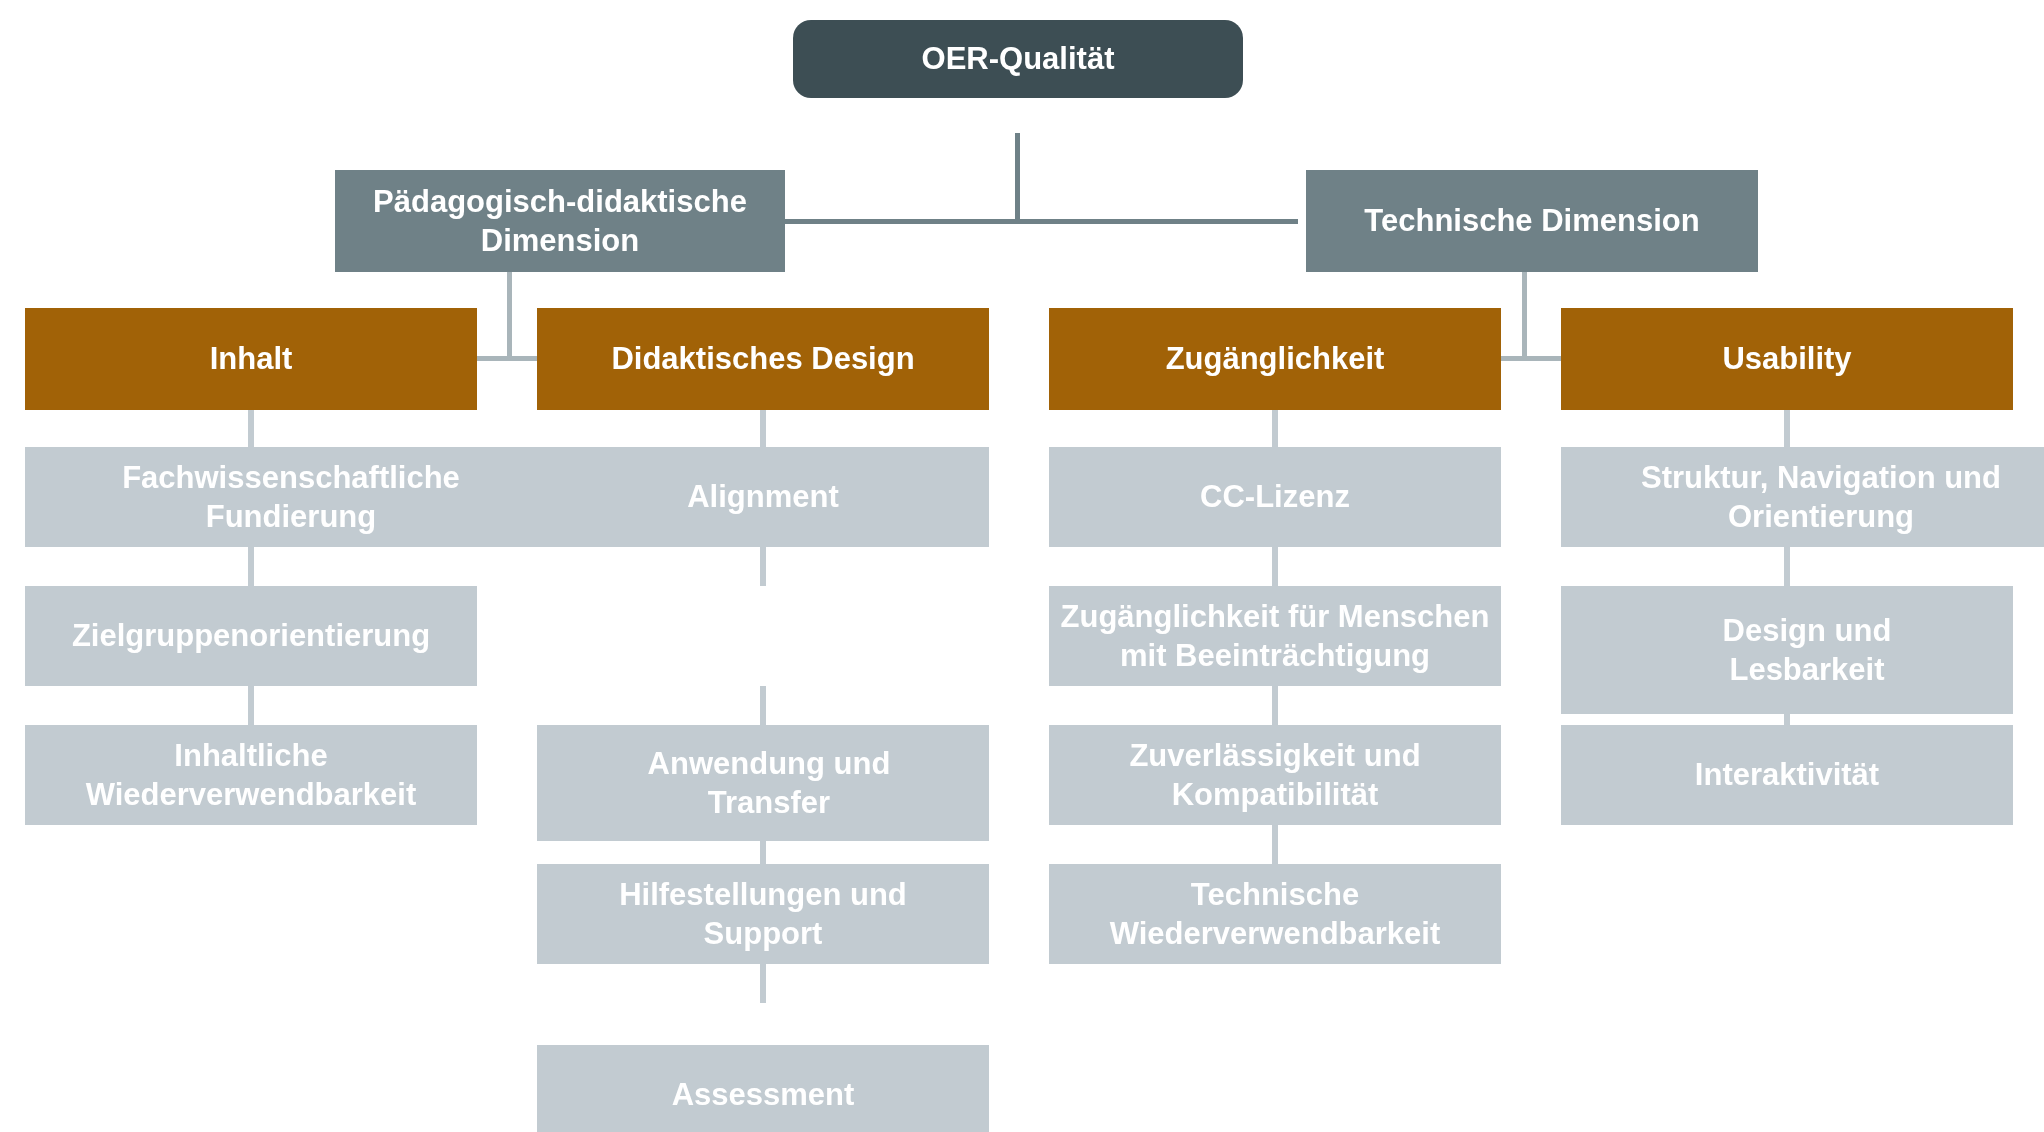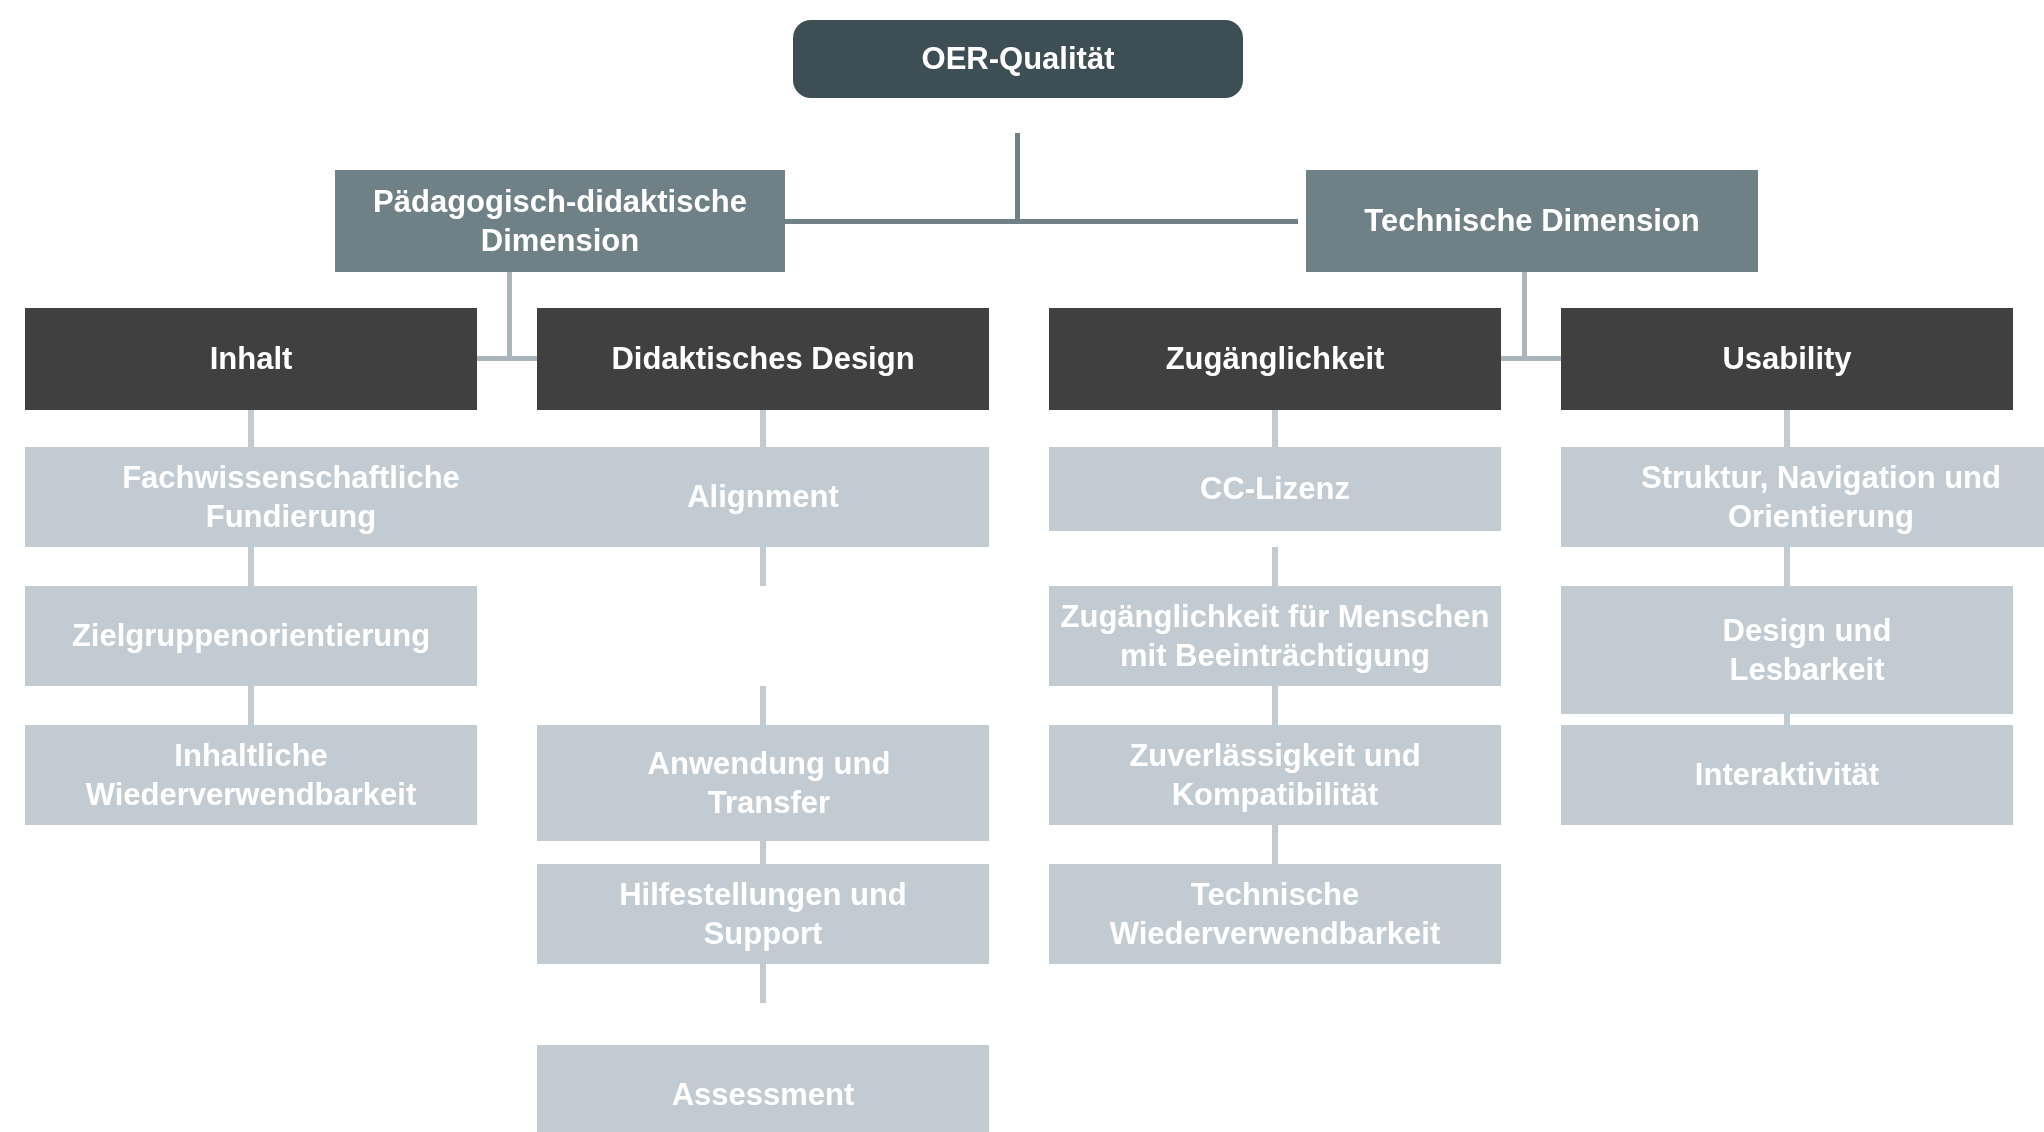--- a/index.html
+++ b/index.html
@@ -25,21 +25,21 @@
     color: #ffffff;
     font-weight: bold;
     font-size: 31px;
     line-height: 1.27;
     white-space: pre-line;
     box-sizing: border-box;
     padding: 0 8px;
   }
   .l1 { background: #3d4e54; }
   .l2 { background: #6f8187; }
-  .l3 { background: #404040; }
+  .l3 { background: #a16207; }
   .l4 { background: #c2cbd1; }
   .conn { position: absolute; }
   .conn-t1 { background: #6f8187; }
   .conn-t2 { background: #a9b5ba; }
   .conn-t3 { background: #c2cbd1; }
 </style>
 </head>
 <body>
 
 <div class="canvas">
@@ -89,21 +89,21 @@
   <div class="node l4" style="left:25px;top:725px;width:452px;height:100px;">Inhaltliche
 Wiederverwendbarkeit</div>
 
   <div class="node l4" style="left:537px;top:447px;width:452px;height:100px;">Alignment</div>
   <div class="node l4" style="left:537px;top:725px;width:452px;height:116px;padding-left:20px;">Anwendung und
 Transfer</div>
   <div class="node l4" style="left:537px;top:864px;width:452px;height:100px;">Hilfestellungen und
 Support</div>
   <div class="node l4" style="left:537px;top:1045px;width:452px;height:100px;">Assessment</div>
 
-  <div class="node l4" style="left:1049px;top:447px;width:452px;height:84px;">CC-Lizenz</div>
+  <div class="node l4" style="left:1049px;top:447px;width:452px;height:100px;">CC-Lizenz</div>
   <div class="node l4" style="left:1049px;top:586px;width:452px;height:100px;">Zugänglichkeit für Menschen
 mit Beeinträchtigung</div>
   <div class="node l4" style="left:1049px;top:725px;width:452px;height:100px;">Zuverlässigkeit und
 Kompatibilität</div>
   <div class="node l4" style="left:1049px;top:864px;width:452px;height:100px;">Technische
 Wiederverwendbarkeit</div>
 
   <div class="node l4" style="left:1561px;top:447px;width:520px;height:100px;">Struktur, Navigation und
 Orientierung</div>
   <div class="node l4" style="left:1561px;top:586px;width:452px;height:128px;padding-left:48px;">Design und

